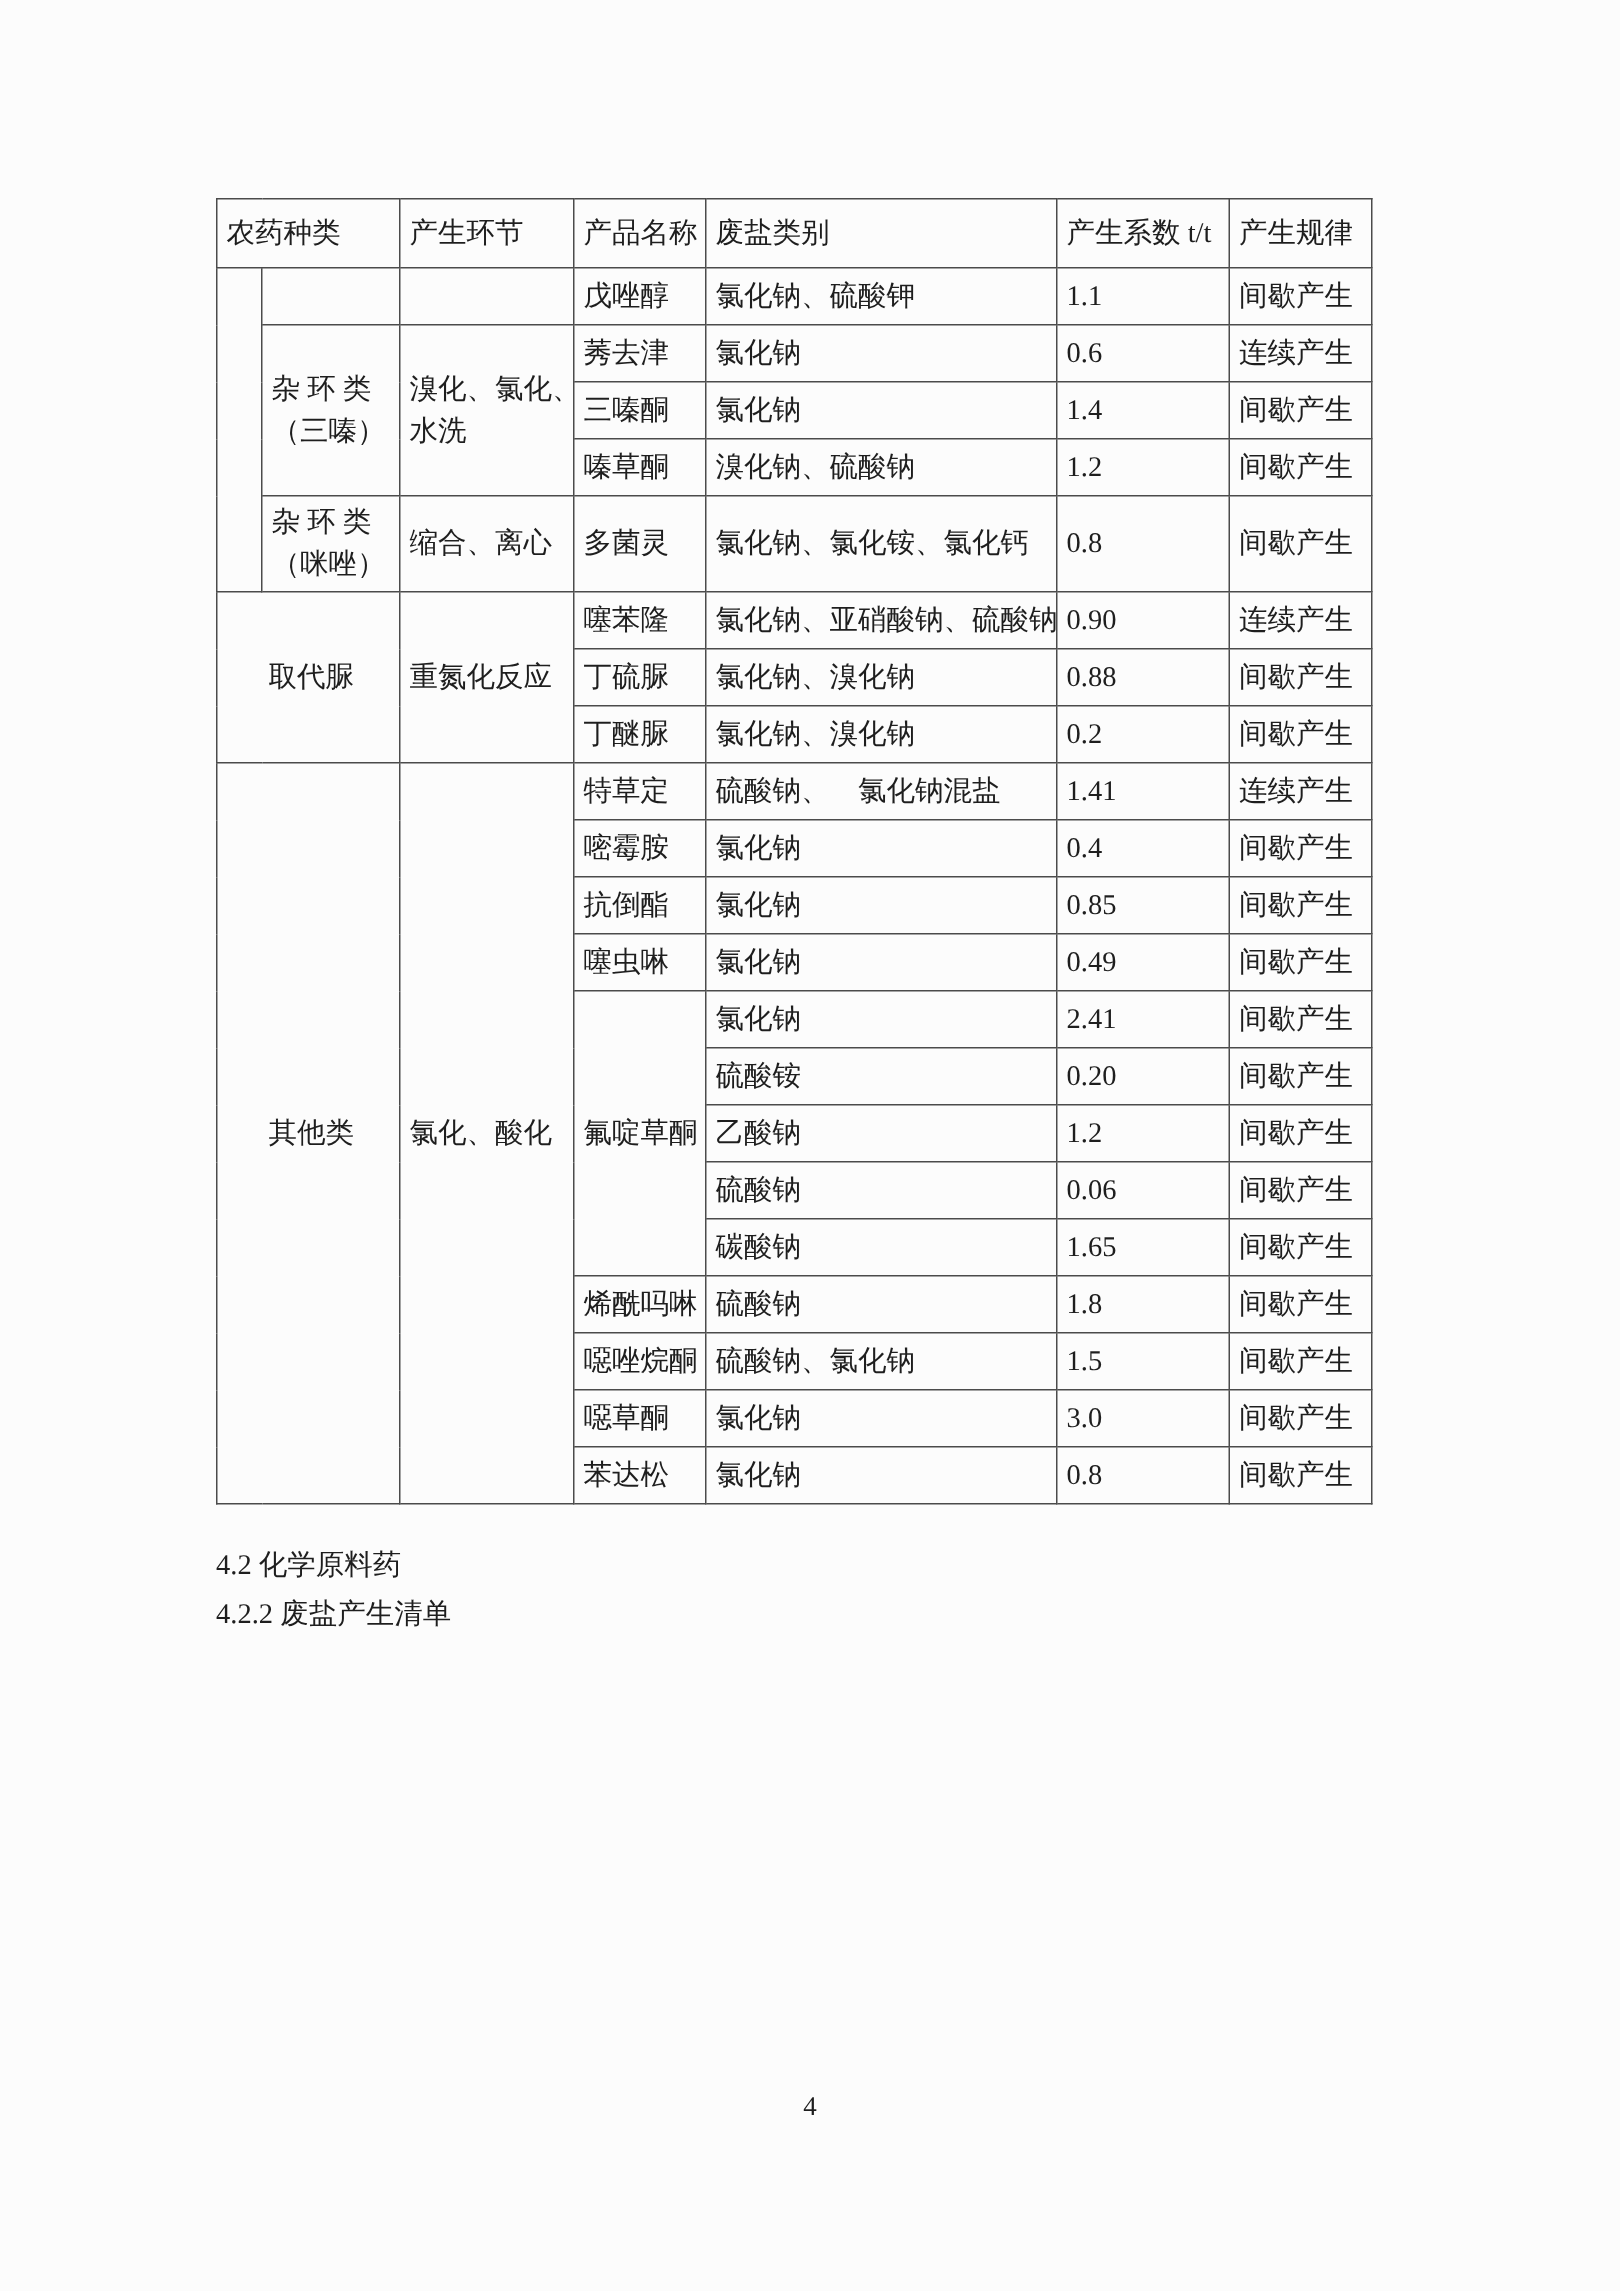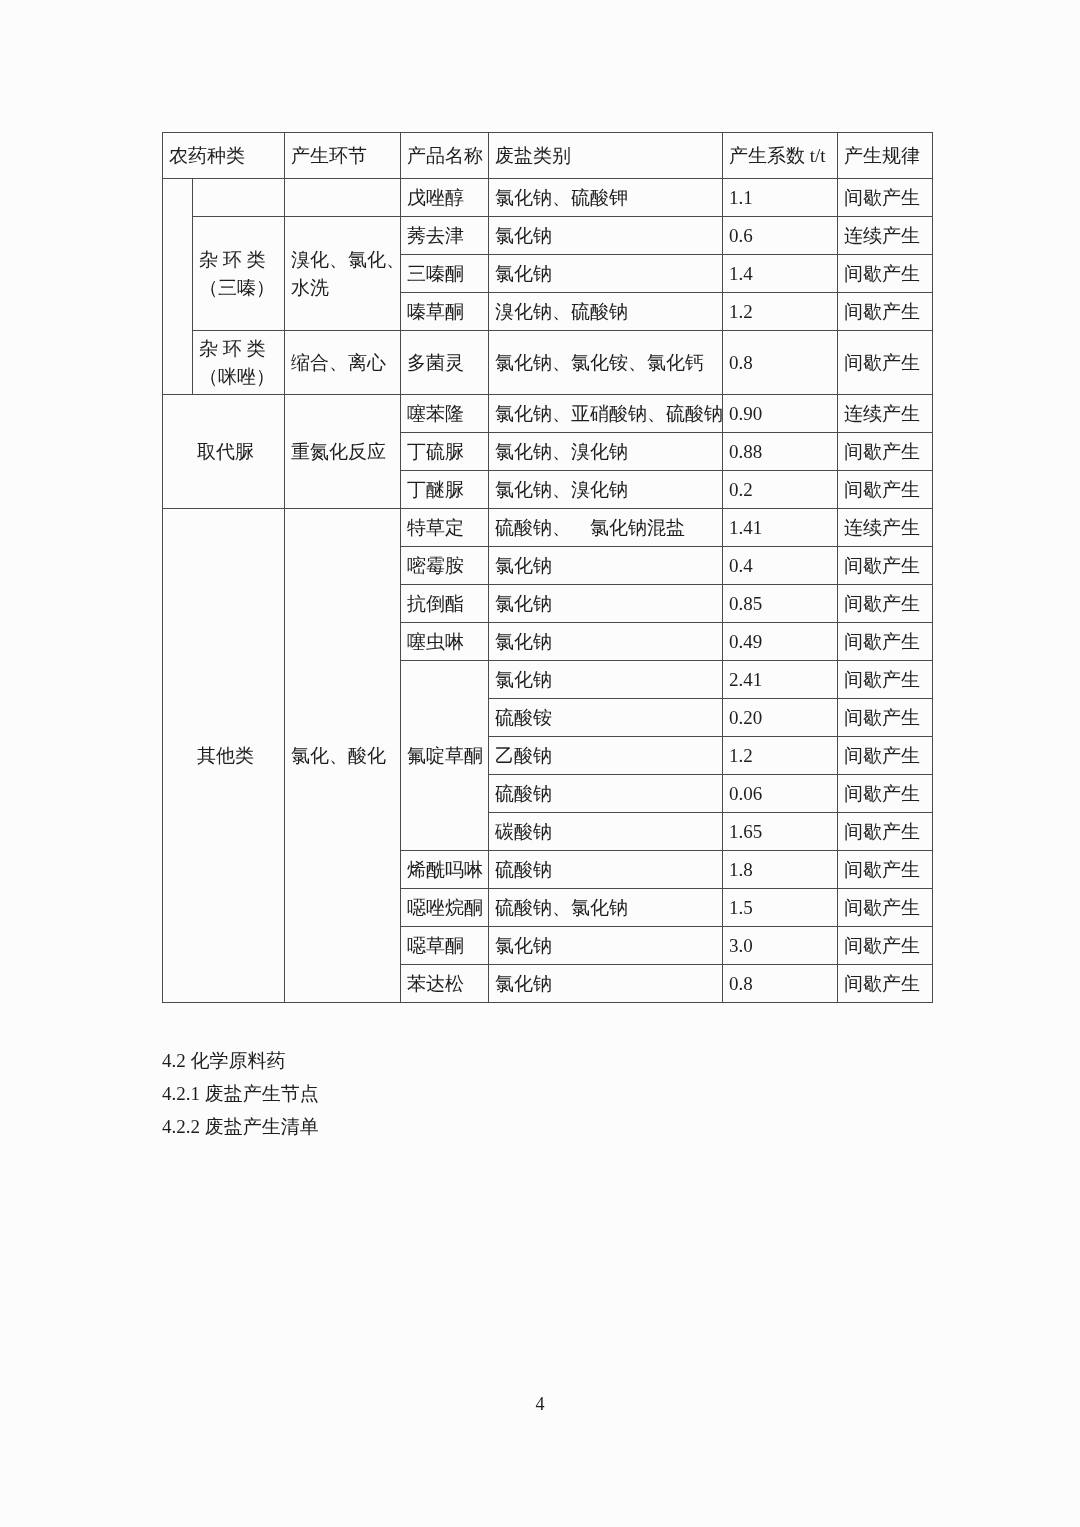--- a/index.html
+++ b/index.html
@@ -9,21 +9,21 @@
     width: 1080px;
     height: 1527px;
     margin: 0 auto;
     background: #fcfcfc;
     color: #1e1e1e;
     font-family: "Liberation Serif", "DejaVu Serif", serif;
     overflow: hidden;
   }
   .content {
     position: absolute;
-    left: 162px;
+    left: 144px;
     top: 132px;
     width: 770px;
   }
 
   
   table.pesticide-table {
     border-collapse: collapse;
     table-layout: fixed;
     width: 770px;
     font-size: 19px;
@@ -47,21 +47,21 @@
   .c-cat.plain { text-align: center; padding-left: 10px; white-space: nowrap; }
   .c-cat .ln, .c-stage .ln { white-space: nowrap; display: inline-block; }
   .c-stage { padding: 2px 3px 2px 5px; }
   .c-prod  { white-space: nowrap; }
   .c-salt  { white-space: nowrap; }
   .c-coef  { padding-left: 10px; white-space: nowrap; }
   .c-pat   { text-align: center; padding: 2px 2px; white-space: nowrap; }
 
   
   .textblock {
-    margin-top: 41px;
+    margin-top: 24px;
     font-size: 19px;
     line-height: 33px;
     width: 770px;
   }
   .heading { font-size: 19px; line-height: 33px; }
   .para {
     text-indent: 2em;
     text-align: justify;
     text-justify: inter-ideograph;
   }
@@ -250,19 +250,18 @@
           <td class="c-prod">苯达松</td>
           <td class="c-salt">氯化钠</td>
           <td class="c-coef">0.8</td>
           <td class="c-pat">间歇产生</td>
         </tr>
       </tbody>
     </table>
 
     <div class="textblock">
       <div class="heading">4.2 化学原料药</div>
-      <div class="heading">4.2.1 废盐产生节点</div>
       <div class="heading">4.2.2 废盐产生清单</div>
     </div>
   </div>
 
   <div class="page-number">4</div>
 </div>
 
 </body></html>

